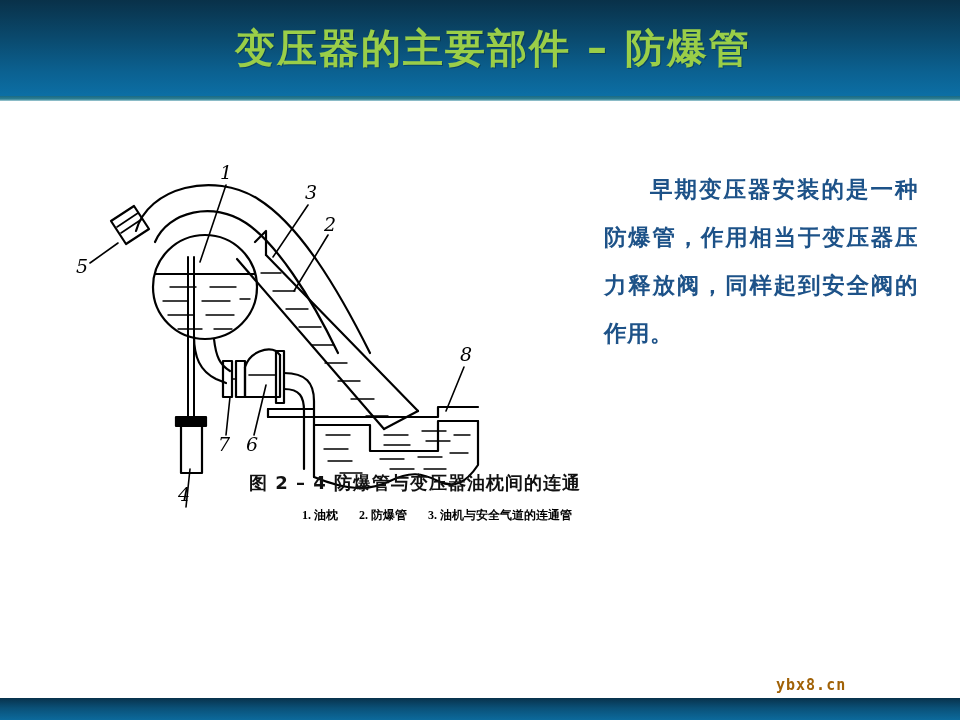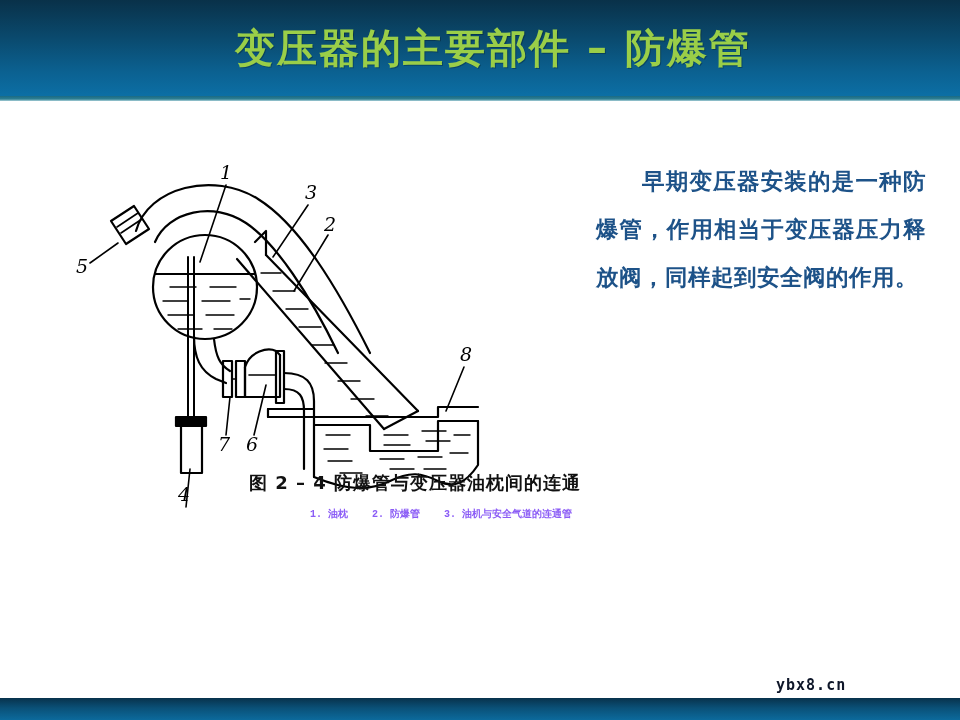--- a/index.html
+++ b/index.html
@@ -74,57 +74,57 @@
     color: #111111;
   }
   #figure-caption-title {
     font-family: "DejaVu Sans", "Liberation Sans", sans-serif;
     font-size: 18px;
     font-weight: bold;
     letter-spacing: 1px;
     margin-bottom: 12px;
   }
   .legend-row {
-    font-family: Liberation Mono, monospace;
-    font-size: 10px;
-    font-weight: bold;
-    color: #8b5cf6;
+    font-family: Liberation Serif, serif;
+    font-size: 12px;
+    font-weight: bold;
+    color: #000000;
     margin-bottom: 9px;
     white-space: nowrap;
   }
   .legend-row .legend-item { margin: 0 9px; }
 
   
   #text-panel {
     position: absolute;
     left: 596px; top: 56px;
     width: 330px;
   }
   .body-paragraph {
     font-family: "DejaVu Serif", "Liberation Serif", serif;
     font-size: 22.5px;
     font-weight: bold;
     line-height: 48px;
     color: #1d5288;
     text-indent: 46px;
     text-align: justify;
     text-justify: inter-character;
-    margin: 0;
+    margin: 8px;
     letter-spacing: 0.5px;
   }
 
   
   #watermark {
     position: absolute;
     left: 776px; top: 676px;
     font-family: "DejaVu Sans Mono", "Liberation Mono", monospace;
     font-size: 15px;
     font-weight: bold;
     letter-spacing: 1px;
-    color: #0f172a;
+    color: #a16207;
   }
   #slide-footer {
     position: absolute;
     left: 0; top: 698px;
     width: 960px;
     height: 22px;
     background: linear-gradient(to bottom, #08324c 0%, #0a5077 45%, #0c6a9c 100%);
   }
 </style>
 </head>

